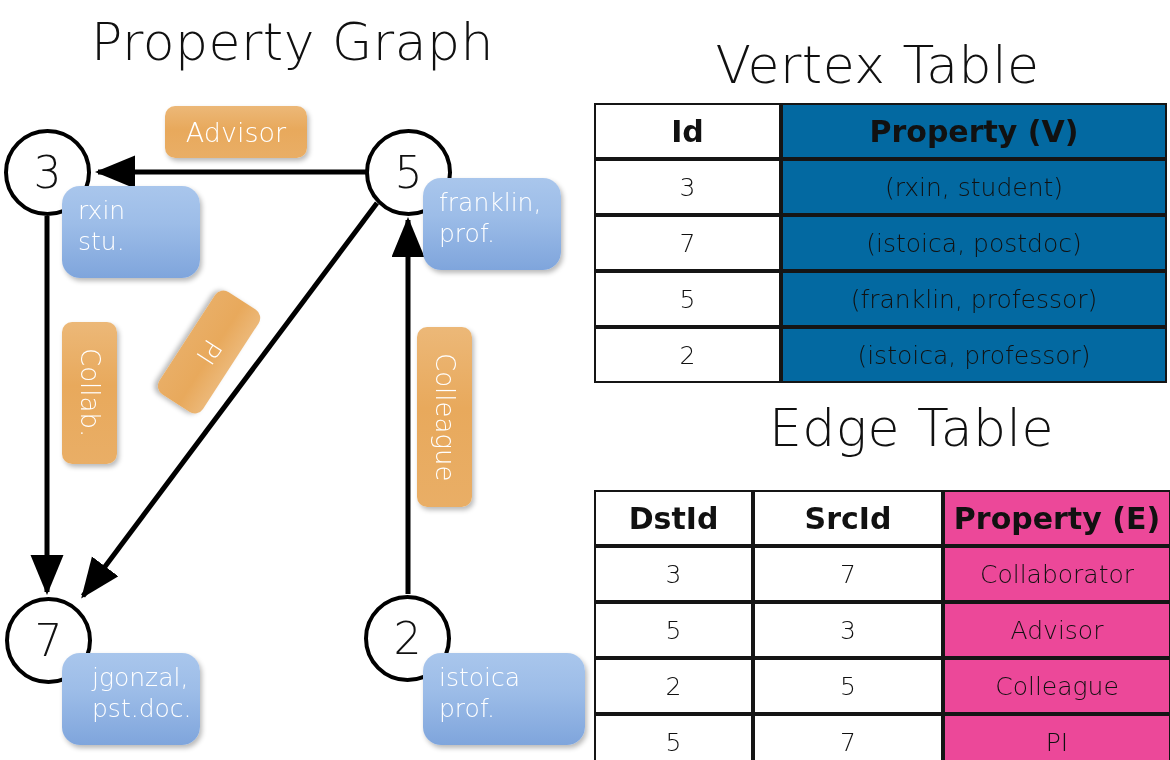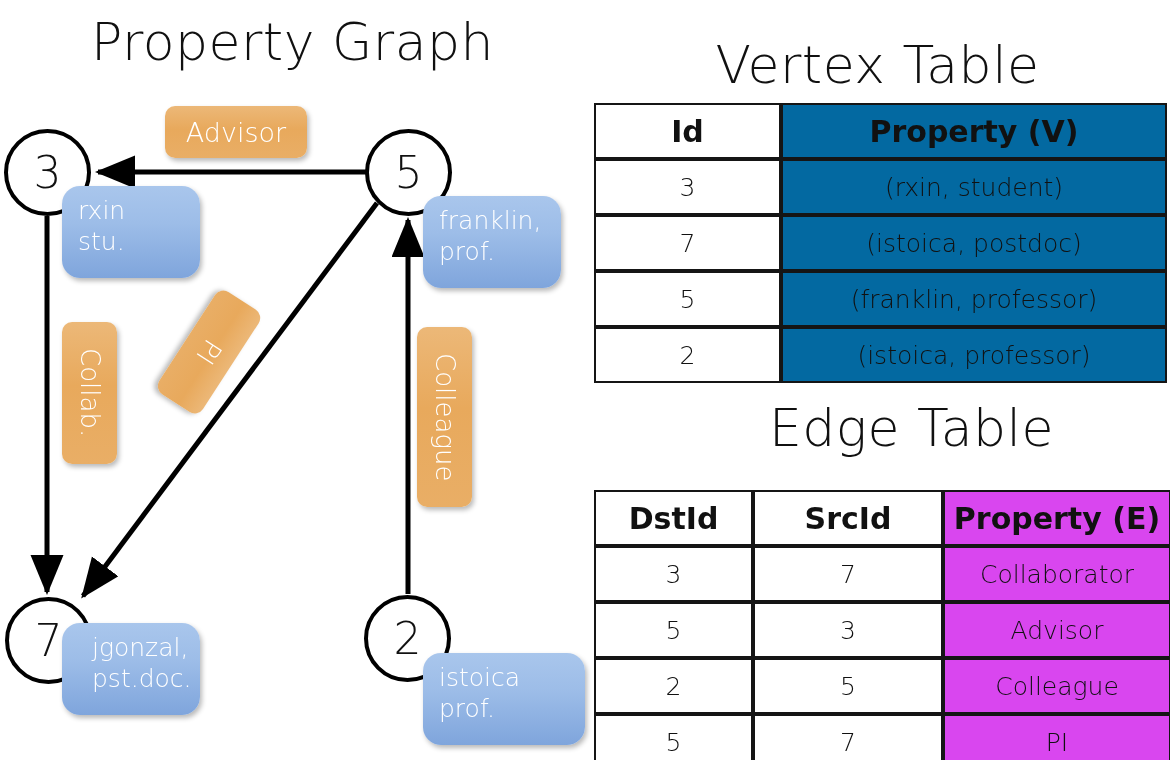--- a/index.html
+++ b/index.html
@@ -74,22 +74,22 @@
     box-shadow: 2px 3px 5px rgba(0,0,0,0.28);
     color: #ffffff;
     font-family: "DejaVu Sans", sans-serif;
     font-weight: 300;
     font-size: 25px;
     line-height: 1.22;
     padding: 10px 14px 10px 16px;
     z-index: 4;
   }
   #prop-rxin     { left: 62px;  top: 186px; width: 138px; height: 92px; }
-  #prop-franklin { left: 423px; top: 196px; width: 138px; height: 92px; }
-  #prop-jgonzal  { left: 62px;  top: 623px; width: 138px; height: 92px; padding-left: 30px; }
+  #prop-franklin { left: 423px; top: 178px; width: 138px; height: 92px; }
+  #prop-jgonzal  { left: 62px;  top: 653px; width: 138px; height: 92px; padding-left: 30px; }
   #prop-istoica  { left: 423px; top: 653px; width: 162px; height: 92px; }
   .prop-line { display: block; }
 
   
   .edge-label {
     position: absolute;
     box-sizing: border-box;
     border-radius: 10px;
     background: linear-gradient(180deg, #ecb878 0%, #e8a95c 45%, #e9ae66 100%);
     box-shadow: 2px 3px 5px rgba(0,0,0,0.28);
@@ -149,21 +149,21 @@
     font-size: 30px;
   }
 
   #vertex-table { left: 594px; top: 103px; width: 565px; }
   #vertex-table .col-id       { width: 183px; }
   #vertex-table .col-prop     { width: 382px; background: #0369a1; }
 
   #edge-table { left: 594px; top: 490px; width: 565px; }
   #edge-table .col-src  { width: 155px; }
   #edge-table .col-dst  { width: 186px; }
-  #edge-table .col-eprop{ width: 224px; background: #d946ef; }
+  #edge-table .col-eprop{ width: 224px; background: #ec4899; }
 </style>
 </head>
 <body>
 
 <div class="title" id="title-property-graph">Property Graph</div>
 <div class="title" id="title-vertex-table">Vertex Table</div>
 <div class="title" id="title-edge-table">Edge Table</div>
 
 <div id="graph-panel">
 

